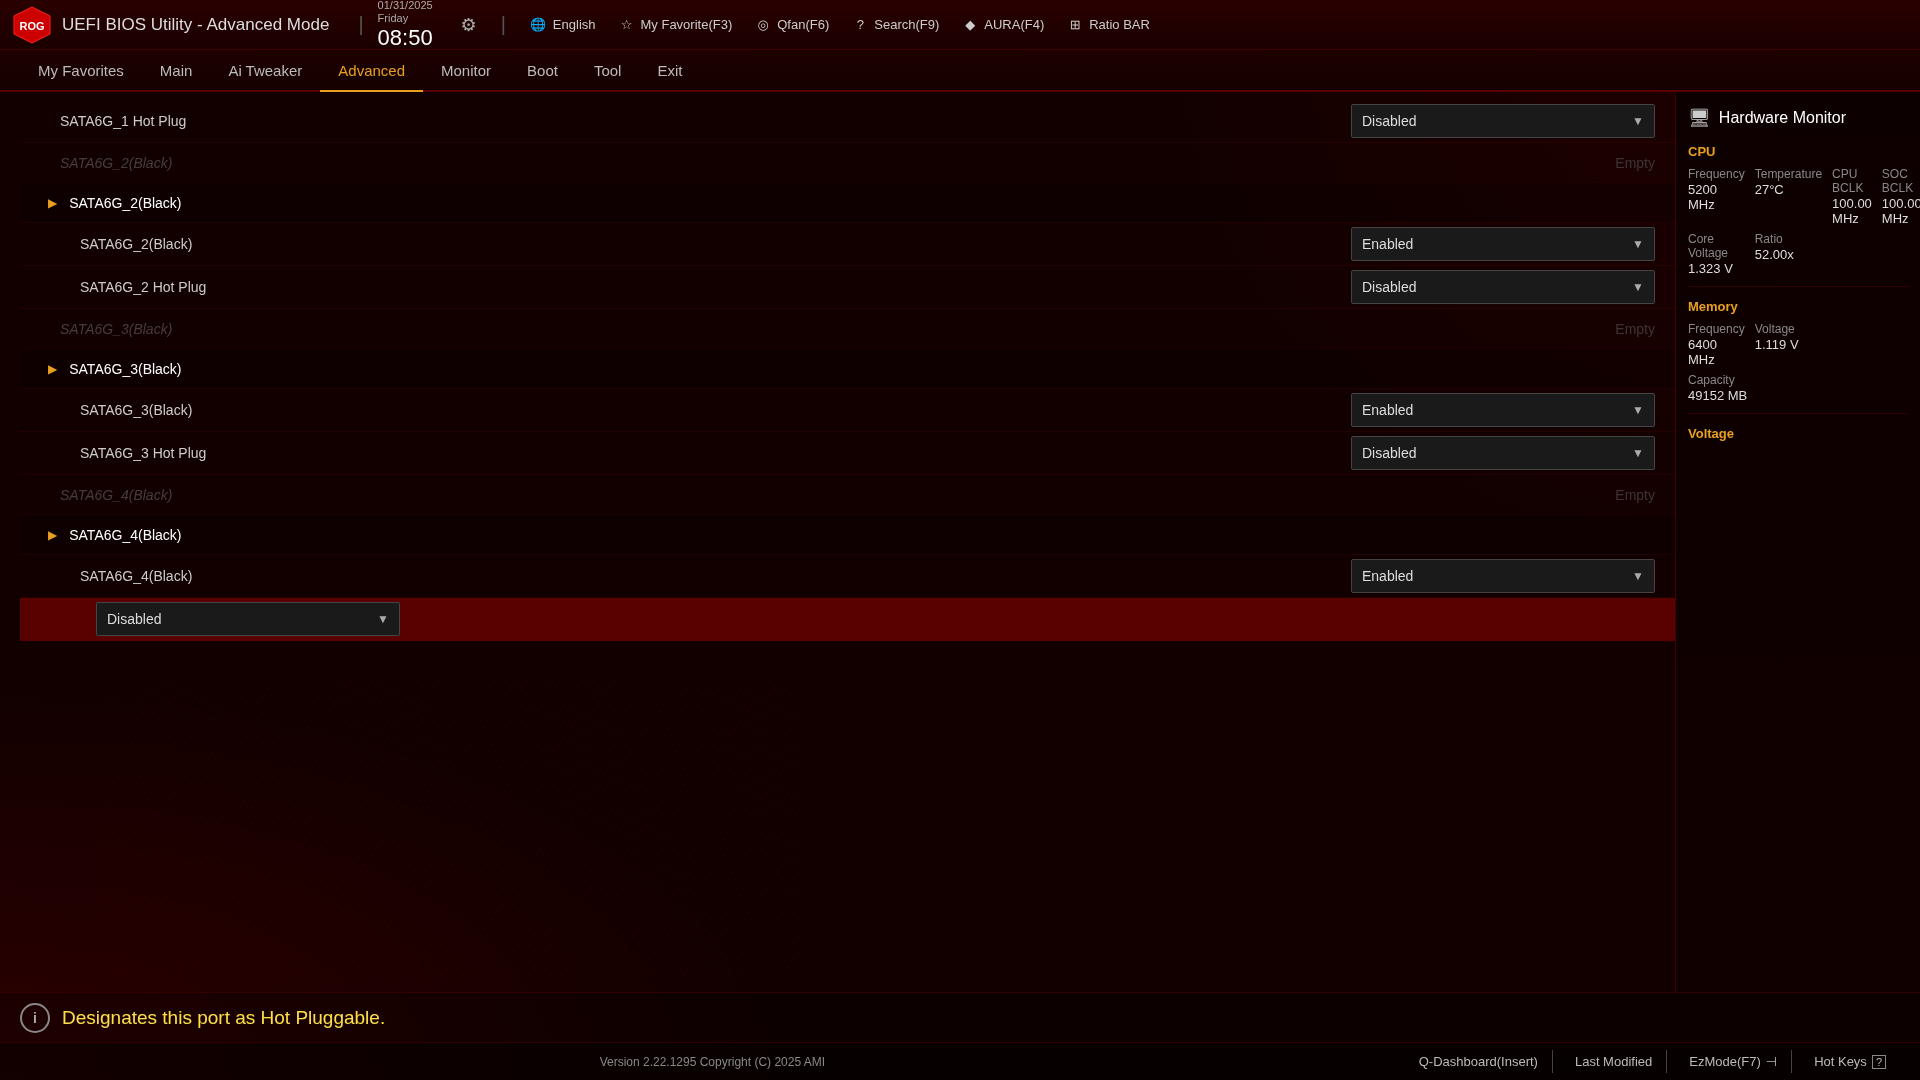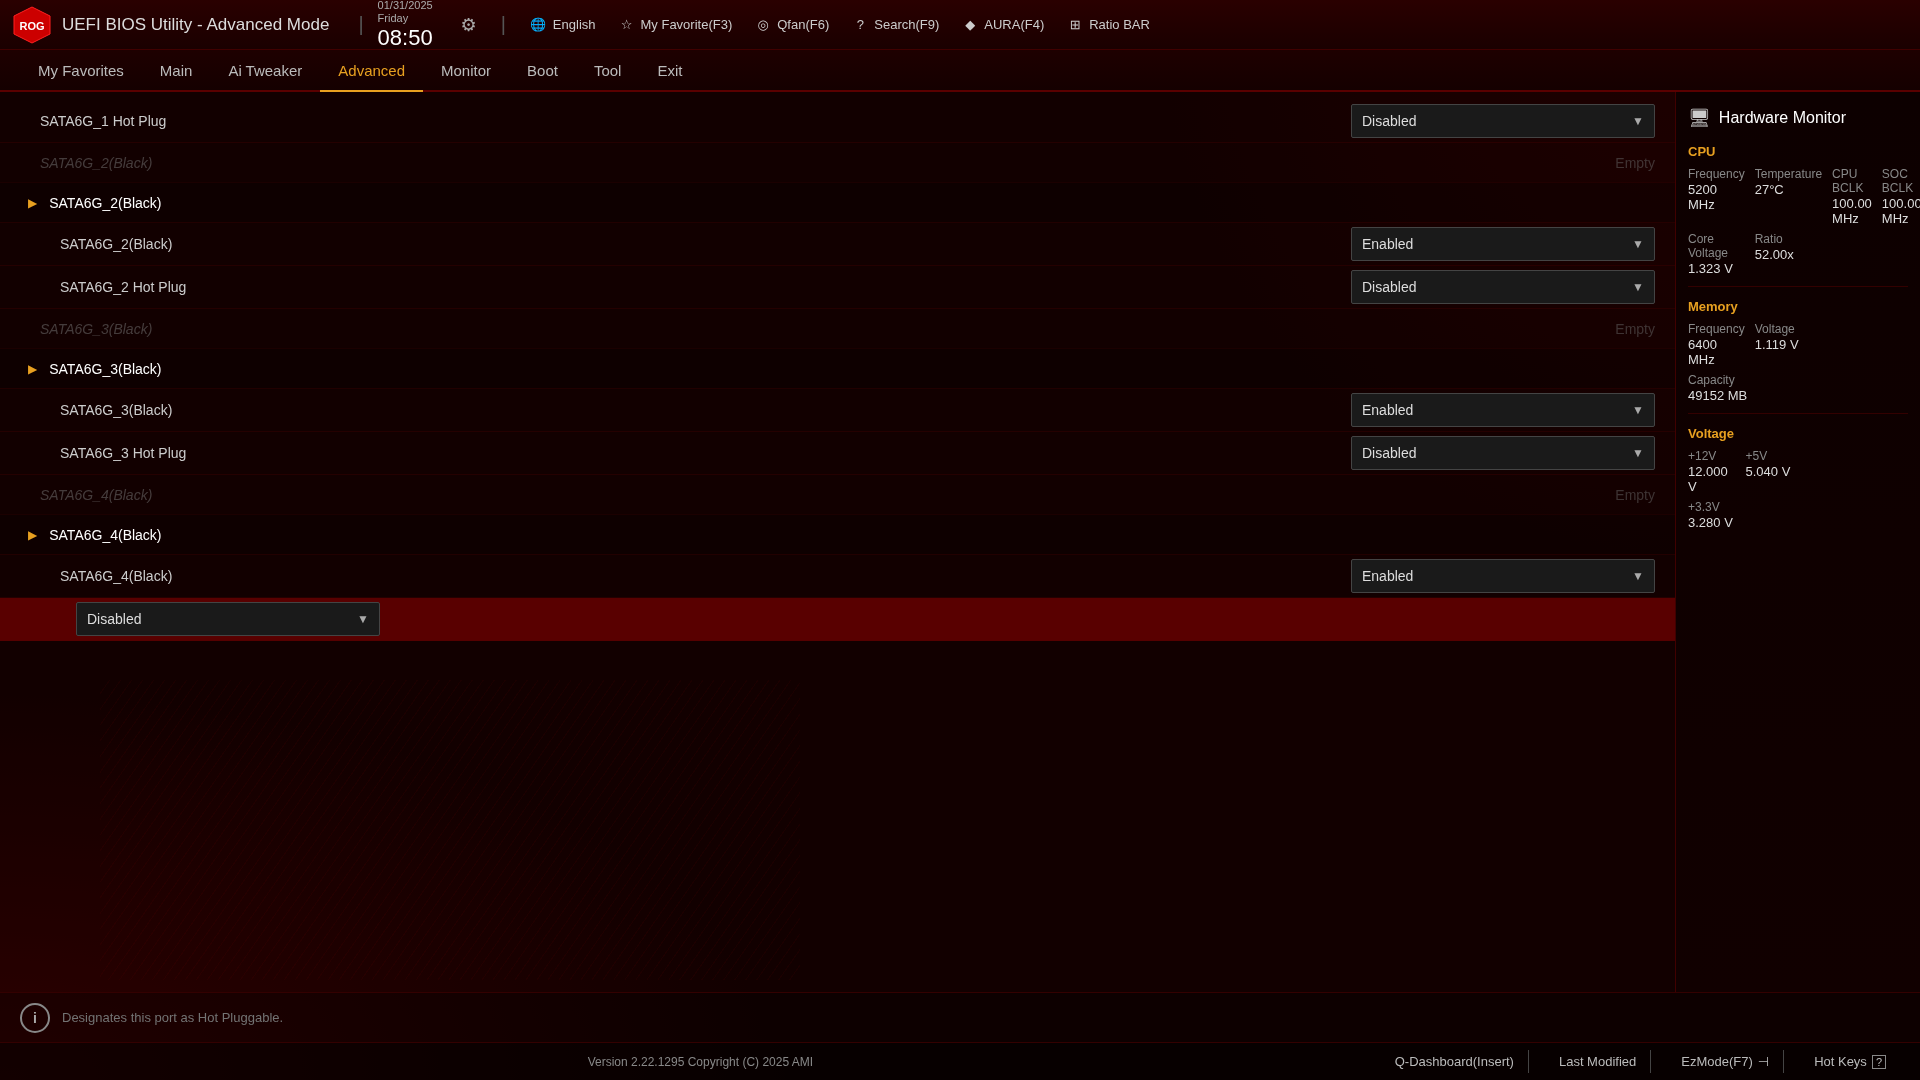--- a/index.html
+++ b/index.html
@@ -185,20 +185,21 @@
     
     .content-area {
       flex: 1;
       overflow: hidden;
       padding: 8px 0;
       background: rgba(0,0,0,0.3);
     }
 
     .settings-table {
       width: 100%;
+      padding-left: 20px;
     }
 
     .setting-row {
       display: flex;
       align-items: center;
       min-height: 40px;
       padding: 4px 20px;
       border-bottom: 1px solid rgba(80,0,0,0.3);
     }
     .setting-row.selected {
@@ -338,22 +339,22 @@
       border-radius: 50%;
       display: flex;
       align-items: center;
       justify-content: center;
       color: #aaa;
       font-size: 14px;
       font-weight: bold;
       flex-shrink: 0;
     }
     .info-text {
-      font-size: 13px;
-      color: #737373;
+      font-size: 19px;
+      color: #fde047;
     }
 
     
     .status-bar {
       position: relative;
       z-index: 10;
       display: flex;
       align-items: center;
       justify-content: space-between;
       height: 38px;
@@ -361,21 +362,21 @@
       border-top: 1px solid #330000;
       padding: 0 20px;
     }
     .status-version {
       font-size: 12px;
       color: #888;
     }
     .status-actions {
       display: flex;
       align-items: center;
-      gap: 16px;
+      gap: 8px;
     }
     .status-btn {
       display: flex;
       align-items: center;
       gap: 5px;
       padding: 4px 14px;
       font-size: 13px;
       color: #bbb;
       cursor: pointer;
       border-right: 1px solid #444;
@@ -638,34 +639,20 @@
       </div>
       <div style="grid-column: 1 / -1;">
         <div class="hw-item-label">Capacity</div>
         <div class="hw-item-value">49152 MB</div>
       </div>
     </div>
 
     <div class="hw-divider"></div>
 
     <div class="hw-section-title">Voltage</div>
-    <div class="hw-grid">
-      <div>
-        <div class="hw-item-label">+12V</div>
-        <div class="hw-item-value">12.000 V</div>
-      </div>
-      <div>
-        <div class="hw-item-label">+5V</div>
-        <div class="hw-item-value">5.040 V</div>
-      </div>
-      <div style="grid-column: 1 / -1;">
-        <div class="hw-item-label">+3.3V</div>
-        <div class="hw-item-value">3.280 V</div>
-      </div>
-    </div>
   </div>
 </div>
 
 <div class="info-bar">
   <div class="info-icon">i</div>
   <span class="info-text">Designates this port as Hot Pluggable.</span>
 </div>
 
 <div class="status-bar">
   <div style="flex:1;"></div>

